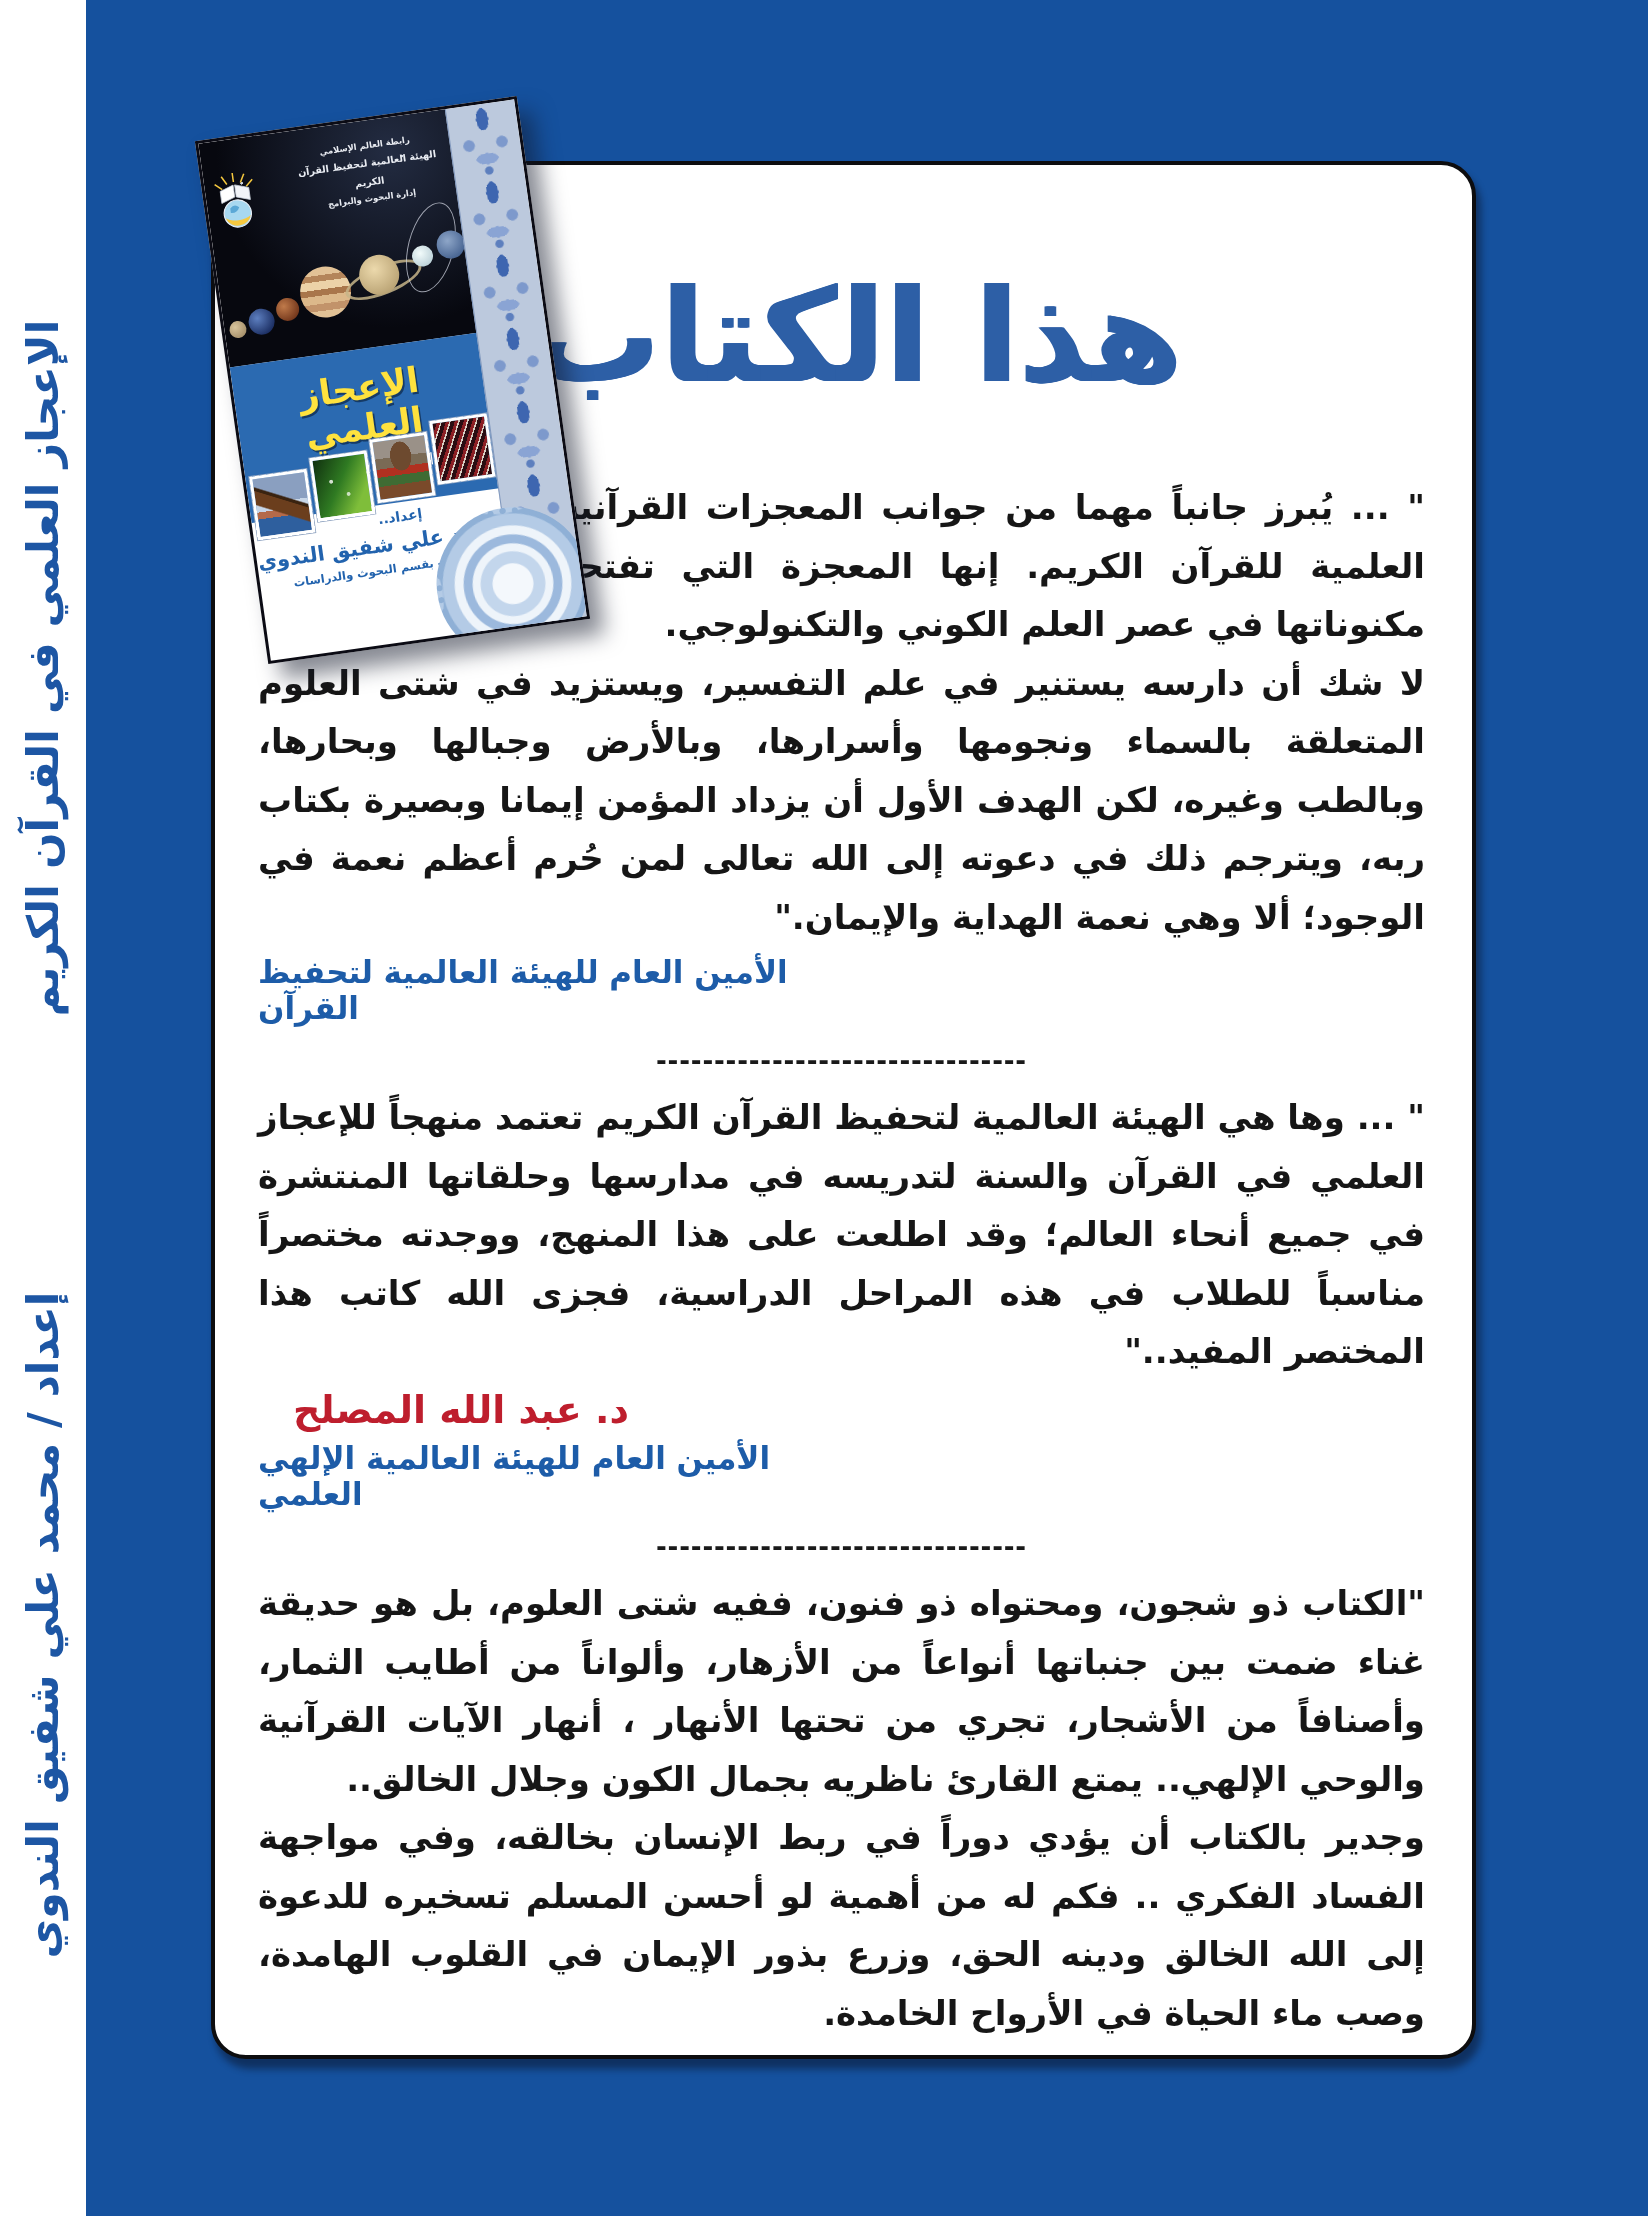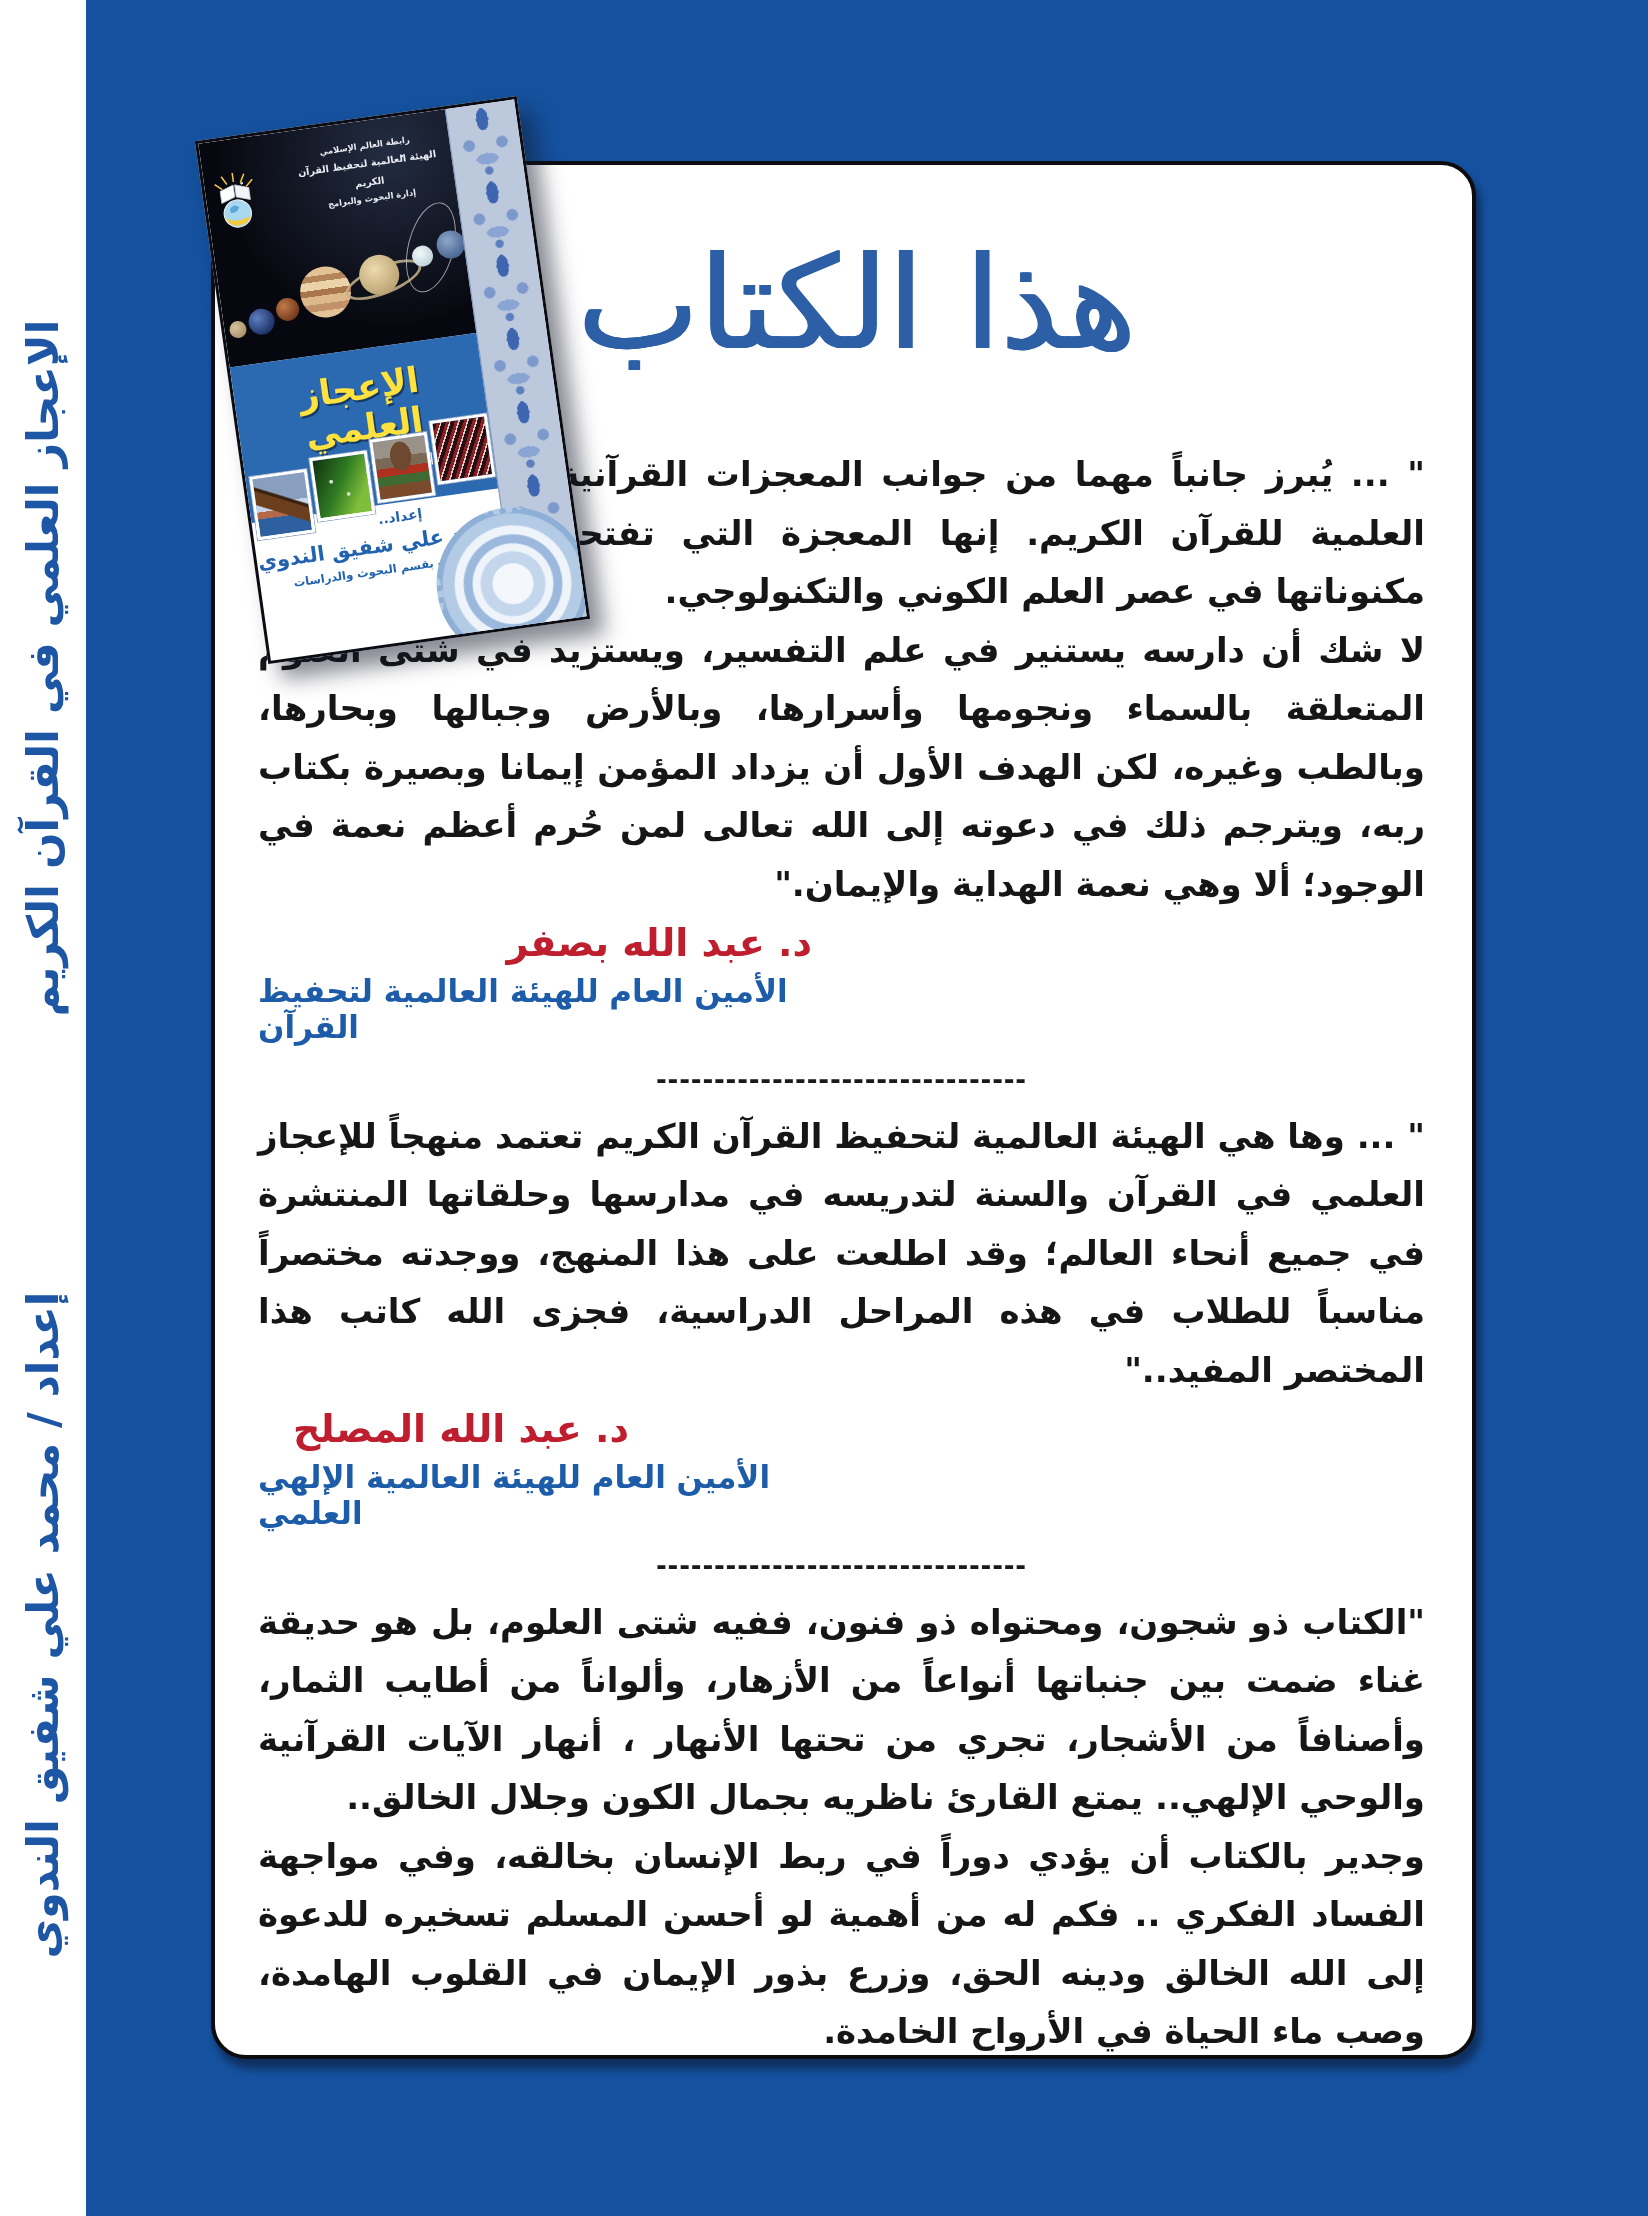--- a/index.html
+++ b/index.html
@@ -12,22 +12,22 @@
               color:#1d56a4;font-weight:bold;font-size:43px;
               transform:translate(-50%,-50%) rotate(-90deg);}
   .spine-top{top:668px;}
   .spine-bottom{top:1625px;}
 
   
   .panel{position:absolute;left:211px;top:161px;width:1265px;height:1898px;
          background:#ffffff;border:4.6px solid #0d0d0f;border-radius:35px;box-sizing:border-box;
          box-shadow:4.6px 9.2px 7.7px rgba(8,12,24,.45);overflow:hidden;}
   .panel-inner{direction:rtl;padding:0 47px 0 43px;}
-  .page-title{margin:66px 0 0;text-align:center;color:#2d5fa6;font-size:129px;line-height:1.12;
-              font-weight:normal;letter-spacing:1.5px;padding-left:31px;
+  .page-title{margin:99px 0 0;text-align:center;color:#2d5fa6;font-size:129px;line-height:1.12;
+              font-weight:bold;letter-spacing:1.5px;padding-left:31px;
               text-shadow:1.1px 0 #2d5fa6,-1.1px 0 #2d5fa6;}
   .para{margin:0;color:#161616;font-size:34px;font-weight:bold;line-height:1.72;
         text-align:justify;}
   .para.first{margin-top:70px;}
   .sig-name{color:#be1e2d;font-size:38px;font-weight:bold;margin-top:7.7px;direction:rtl;text-align:right;}
   .sig-role{color:#1d5ca8;font-size:31px;font-weight:bold;margin-top:7.7px;direction:rtl;text-align:left;}
   .pr-800{padding-left:0;padding-right:613px;}
   .pr-1040{padding-right:796px;}
   .separator{margin:20px 0 12.3px;text-align:center;color:#1a1a1a;font-size:26px;font-weight:bold;
              letter-spacing:0.8px;direction:ltr;}
@@ -119,21 +119,20 @@
     <div class="spine-text spine-top">الإعجاز العلمي في القرآن الكريم</div>
     <div class="spine-text spine-bottom">إعداد / محمد علي شفيق الندوي</div>
   </div>
 
   <div class="panel">
     <div class="panel-inner" dir="rtl" lang="ar">
       <h1 class="page-title">هذا الكتاب</h1>
 
       <p class="para first">" ... يُبرز جانباً مهما من جوانب المعجزات القرآنية، ألا وهو المعجزة العلمية للقرآن الكريم. إنها المعجزة التي تفتحت أزهارها وتجلت مكنوناتها في عصر العلم الكوني والتكنولوجي.</p>
       <p class="para">لا شك أن دارسه يستنير في علم التفسير، ويستزيد في شتى العلوم المتعلقة بالسماء ونجومها وأسرارها، وبالأرض وجبالها وبحارها، وبالطب وغيره، لكن الهدف الأول أن يزداد المؤمن إيمانا وبصيرة بكتاب ربه، ويترجم ذلك في دعوته إلى الله تعالى لمن حُرم أعظم نعمة في الوجود؛ ألا وهي نعمة الهداية والإيمان."</p>
-      <div class="sig-name pr-800">د. عبد الله بصفر</div>
       <div class="sig-role pr-800">الأمين العام للهيئة العالمية لتحفيظ القرآن</div>
 
       <div class="separator">--------------------------------</div>
 
       <p class="para">" ... وها هي الهيئة العالمية لتحفيظ القرآن الكريم تعتمد منهجاً للإعجاز العلمي في القرآن والسنة لتدريسه في مدارسها وحلقاتها المنتشرة في جميع أنحاء العالم؛ وقد اطلعت على هذا المنهج، ووجدته مختصراً مناسباً للطلاب في هذه المراحل الدراسية، فجزى الله كاتب هذا المختصر المفيد.."</p>
       <div class="sig-name pr-1040">د. عبد الله المصلح</div>
       <div class="sig-role pr-800">الأمين العام للهيئة العالمية الإلهي العلمي</div>
 
       <div class="separator">--------------------------------</div>
 

